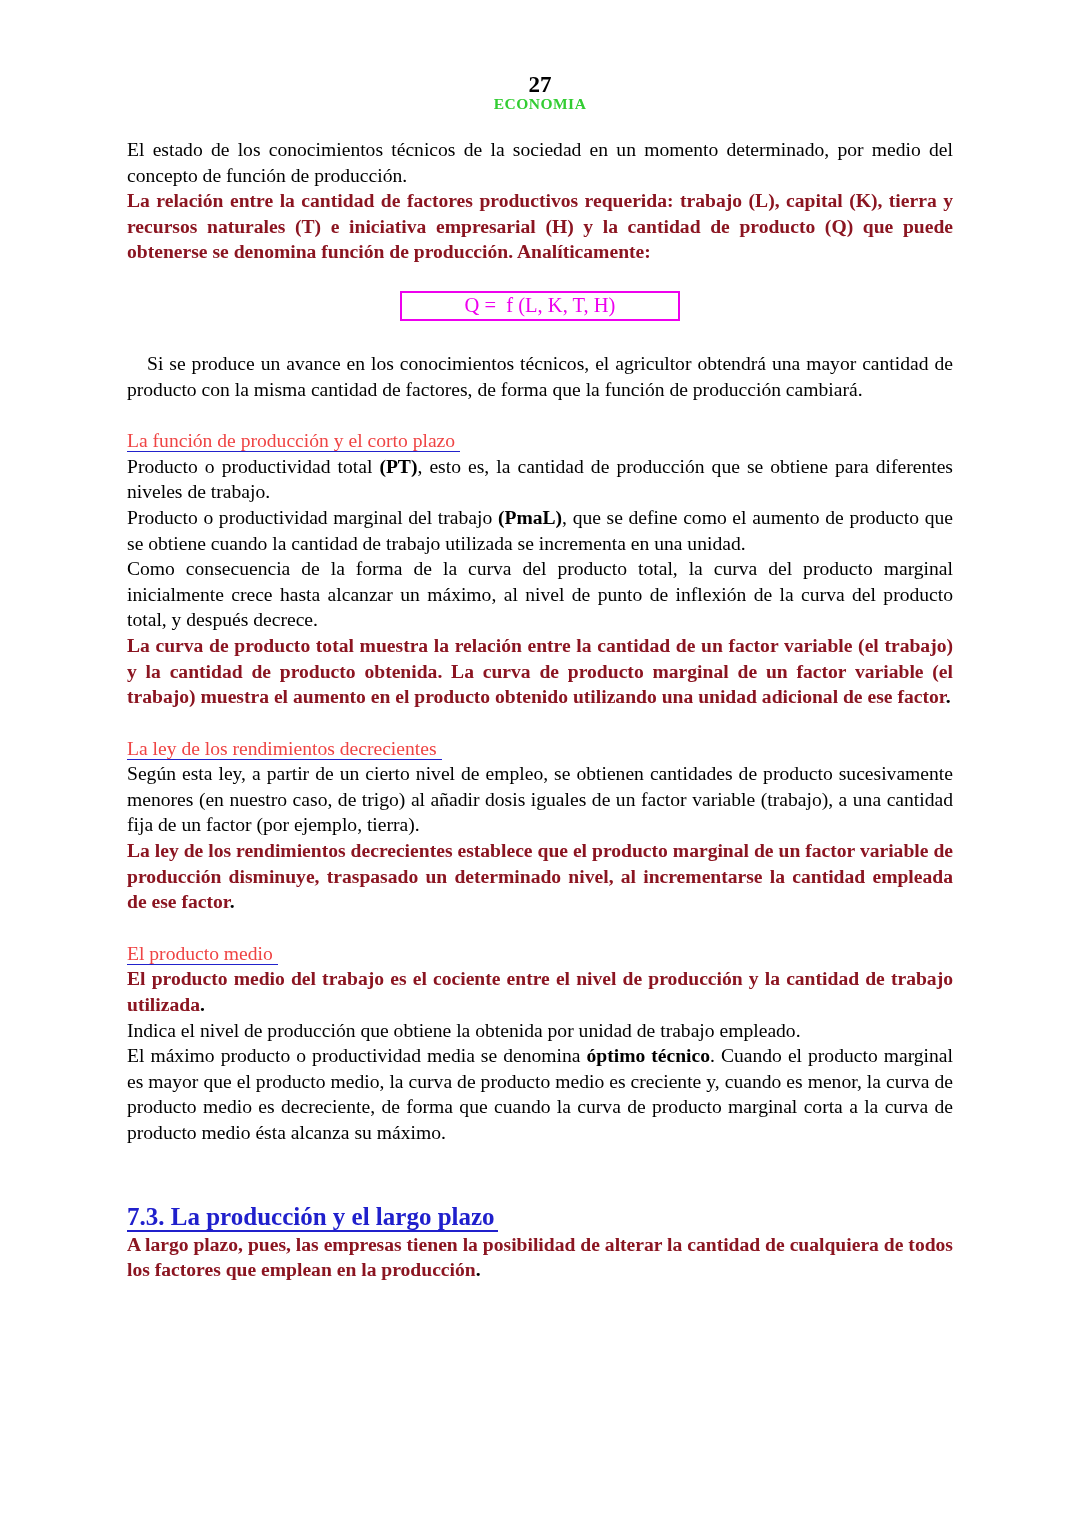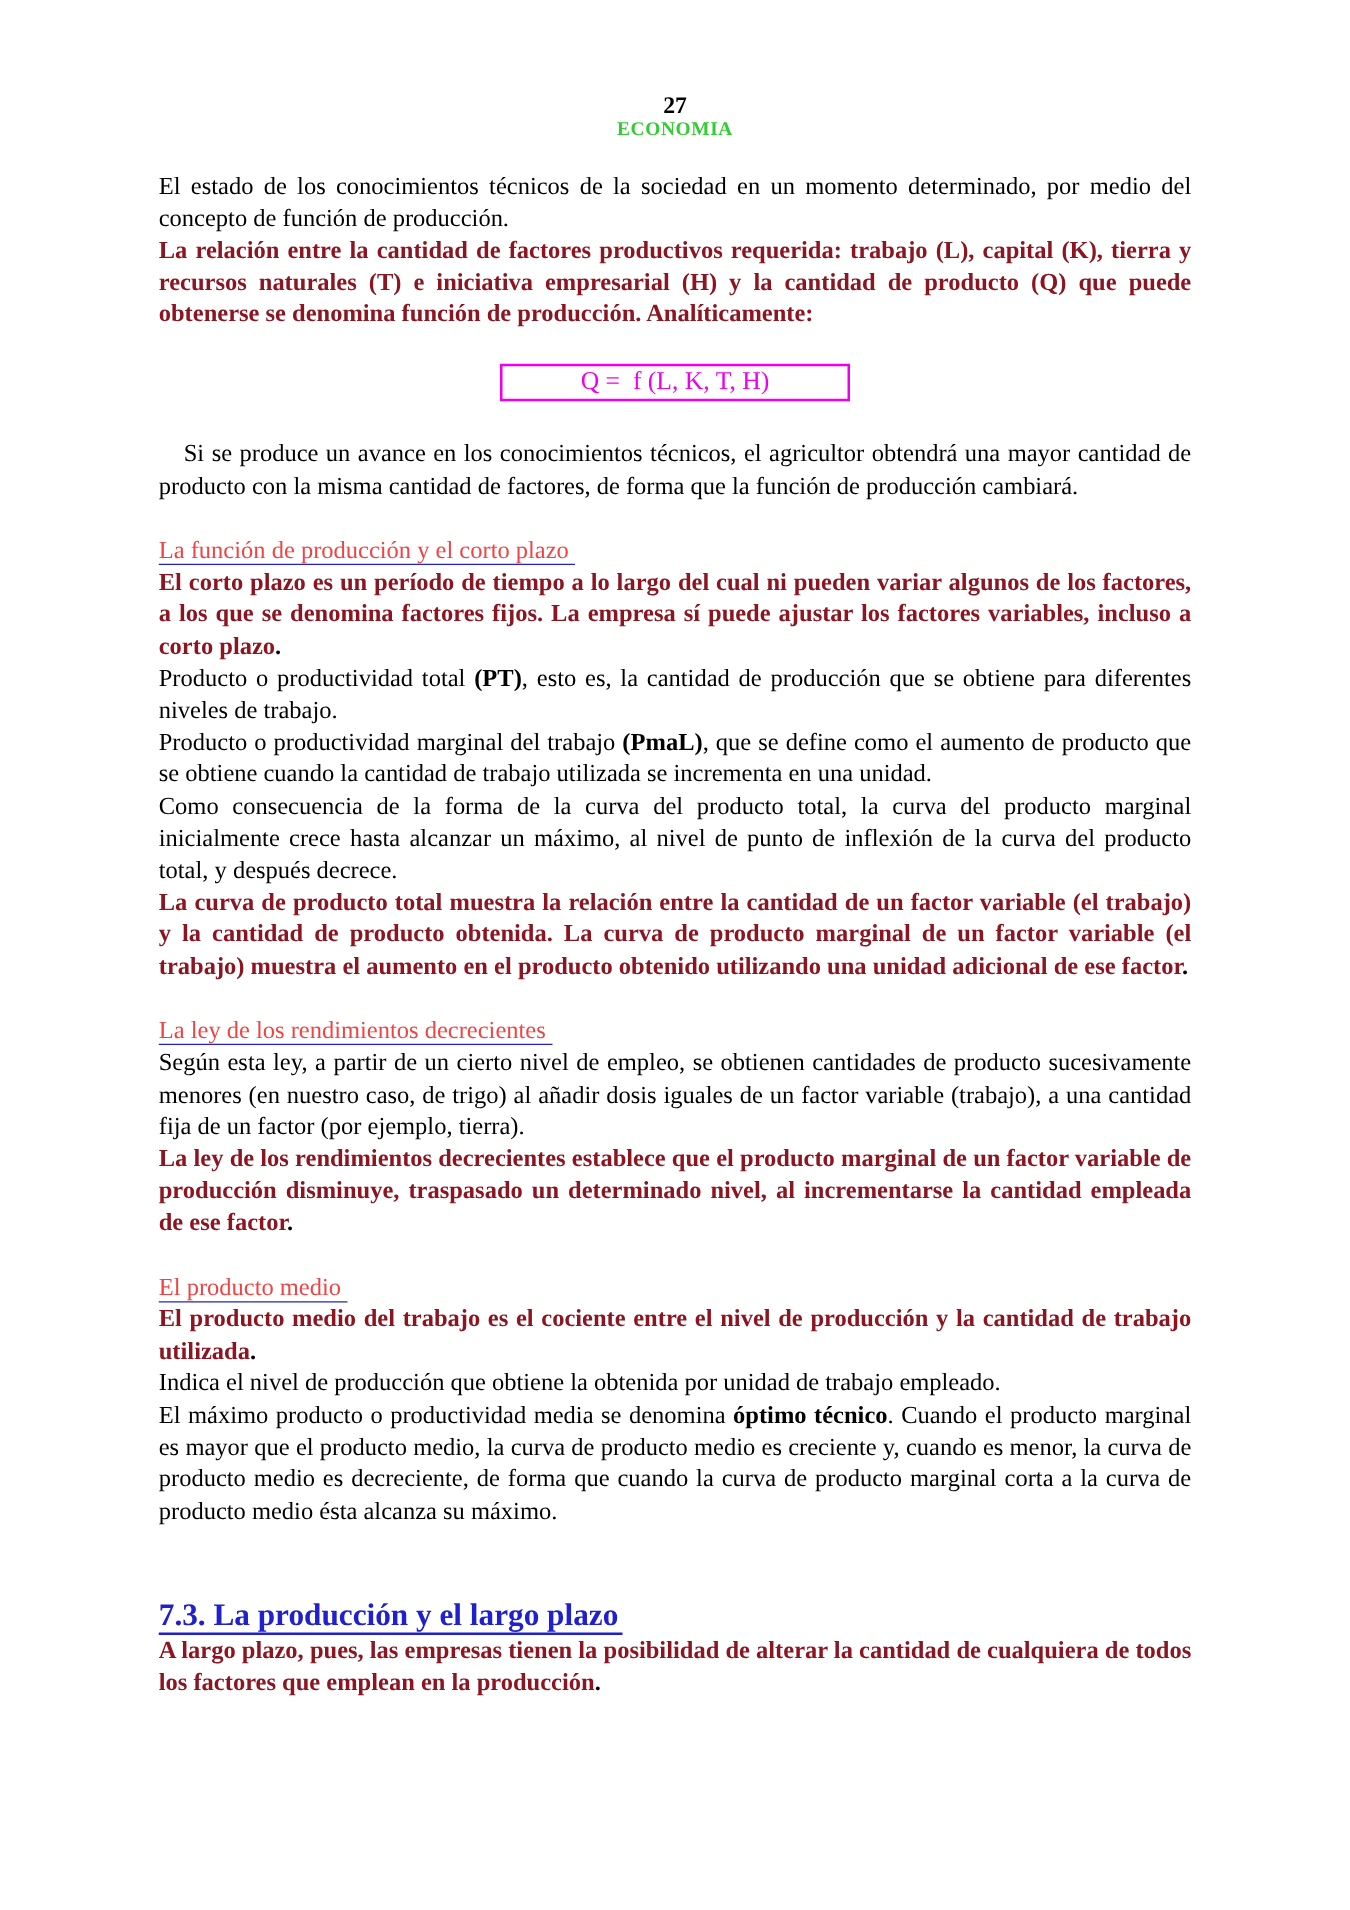--- a/index.html
+++ b/index.html
@@ -7,21 +7,21 @@
     position: relative;
     width: 1080px;
     height: 1528px;
     background: #ffffff;
     overflow: hidden;
     font-family: "Liberation Serif", "DejaVu Serif", serif;
     color: #000000;
   }
   .page-header { padding-top: 74px; text-align: center; }
   .page-number {
-    font-size: 19px;
+    font-size: 23px;
     font-weight: 700;
     line-height: 21px;
     color: #000000;
   }
   .course-title {
     font-size: 15.5px;
     font-weight: 700;
     line-height: 17px;
     color: #32CD32;
     letter-spacing: 0.5px;
@@ -69,21 +69,20 @@
   <div class="page-header">
     <div class="page-number">27</div>
     <div class="course-title">ECONOMIA</div>
   </div>
   <div class="content" id="content">
       <p class="p body"><span>El estado de los conocimientos técnicos de la sociedad en un momento determinado, por medio del concepto de función de producción.</span></p>
       <p class="p red"><span>La relación entre la cantidad de factores productivos requerida: trabajo (L), capital (K), tierra y recursos naturales (T) e iniciativa empresarial (H) y la cantidad de producto (Q) que puede obtenerse se denomina función de producción. Analíticamente:</span></p>
       <div class="formula-wrap"><div class="formula-box">Q =  f (L, K, T, H)</div></div>
       <p class="p body indent"><span>Si se produce un avance en los conocimientos técnicos, el agricultor obtendrá una mayor cantidad de producto con la misma cantidad de factores, de forma que la función de producción cambiará.</span></p>
       <p class="p bluehead"><span class="hu">La función de producción y el corto plazo</span></p>
-      <p class="p red"><span>El corto plazo es un período de tiempo a lo largo del cual ni pueden variar algunos de los factores, a los que se denomina factores fijos. La empresa sí puede ajustar los factores variables, incluso a corto plazo</span><span class="k">.</span></p>
       <p class="p body"><span>Producto o productividad total </span><span class="b">(PT)</span><span>, esto es, la cantidad de producción que se obtiene para diferentes niveles de trabajo.</span></p>
       <p class="p body"><span>Producto o productividad marginal del trabajo </span><span class="b">(PmaL)</span><span>, que se define como el aumento de producto que se obtiene cuando la cantidad de trabajo utilizada se incrementa en una unidad.</span></p>
       <p class="p body"><span>Como consecuencia de la forma de la curva del producto total, la curva del producto marginal inicialmente crece hasta alcanzar un máximo, al nivel de punto de inflexión de la curva del producto total, y después decrece.</span></p>
       <p class="p red"><span>La curva de producto total muestra la relación entre la cantidad de un factor variable (el trabajo) y la cantidad de producto obtenida. La curva de producto marginal de un factor variable (el trabajo) muestra el aumento en el producto obtenido utilizando una unidad adicional de ese factor</span><span class="k">.</span></p>
       <p class="p bluehead"><span class="hu">La ley de los rendimientos decrecientes</span></p>
       <p class="p body"><span>Según esta ley, a partir de un cierto nivel de empleo, se obtienen cantidades de producto sucesivamente menores (en nuestro caso, de trigo) al añadir dosis iguales de un factor variable (trabajo), a una cantidad fija de un factor (por ejemplo, tierra).</span></p>
       <p class="p red"><span>La ley de los rendimientos decrecientes establece que el producto marginal de un factor variable de producción disminuye, traspasado un determinado nivel, al incrementarse la cantidad empleada de ese factor</span><span class="k">.</span></p>
       <p class="p bluehead"><span class="hu">El producto medio</span></p>
       <p class="p red"><span>El producto medio del trabajo es el cociente entre el nivel de producción y la cantidad de trabajo utilizada</span><span class="k">.</span></p>
       <p class="p body"><span>Indica el nivel de producción que obtiene la obtenida por unidad de trabajo empleado.</span></p>

